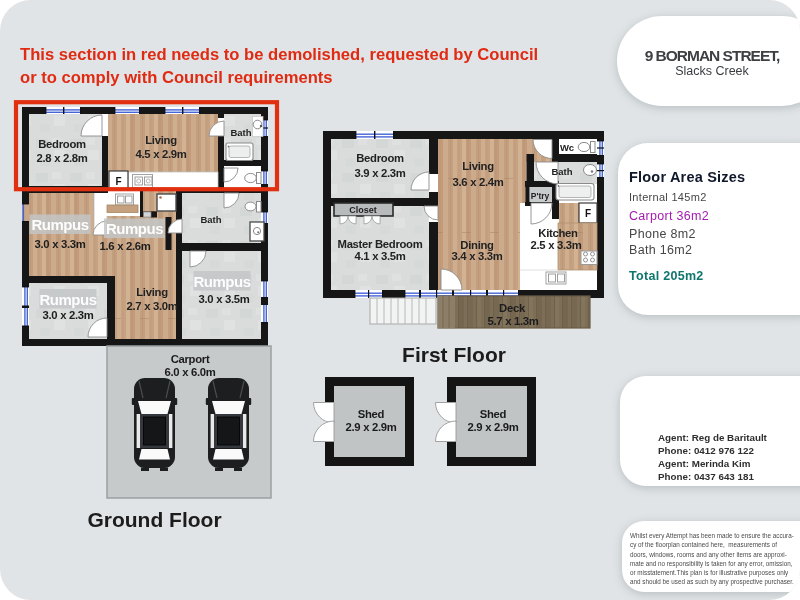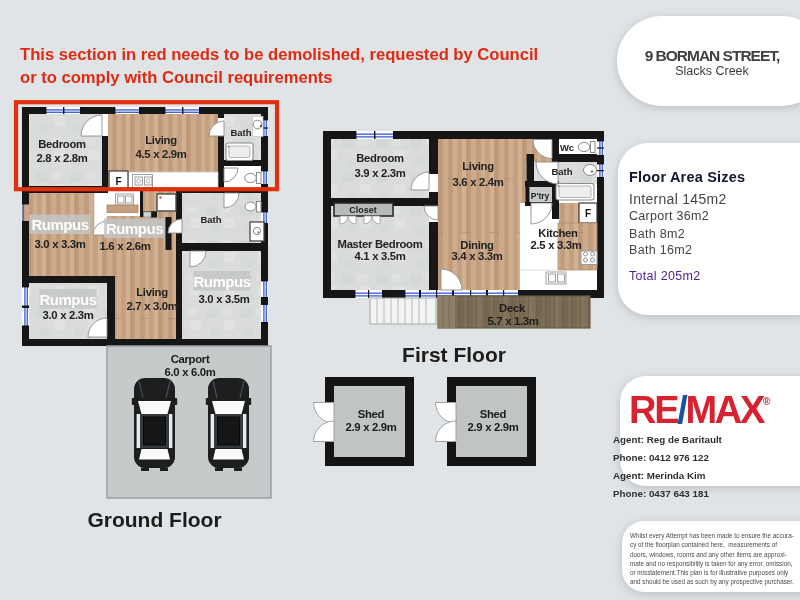--- a/index.html
+++ b/index.html
@@ -1,16 +1,16 @@
 <!DOCTYPE html>
 <html><head>
 <meta charset="utf-8">
 <style>
   html,body{margin:0;padding:0;}
-  .page{position:relative;width:800px;height:600px;background:#e0e4e6;overflow:hidden;font-family:"Liberation Sans",sans-serif;}
+  .page{position:relative;width:800px;height:600px;background:#e0e4e6;overflow:hidden;font-family:"Liberation Sans",sans-serif;border-radius:31px;}
   .abs{position:absolute;}
   .card{position:absolute;background:#ffffff;box-shadow:0 2px 8px rgba(110,120,130,0.35);}
   svg text{font-family:"Liberation Sans",sans-serif;}
 </style>
 </head>
 <body>
 <div class="page">
 
 <div class="abs" style="left:20px;top:42.5px;width:700px;font-weight:bold;font-size:16.6px;line-height:23px;color:#e02a12;letter-spacing:0px;">This section in red needs to be demolished, requested by Council<br>or to comply with Council requirements</div>
 <svg class="abs" style="left:0;top:0;" width="800" height="600" viewBox="0 0 800 600">
@@ -553,28 +553,27 @@
 </svg>
 
 <div class="card" style="left:617px;top:16px;width:210px;height:90px;border-radius:45px;"></div>
 
 <div class="abs" style="left:617px;top:47px;width:190px;text-align:center;font-size:15.5px;font-weight:bold;color:#3c4043;letter-spacing:-1px;">9 BORMAN STREET,</div>
 <div class="abs" style="left:617px;top:64px;width:190px;text-align:center;font-size:12.5px;color:#3a3d40;">Slacks Creek</div>
 
 <div class="card" style="left:618px;top:143px;width:210px;height:172px;border-radius:30px;"></div>
 
 <div class="abs" style="left:629px;top:169px;font-size:14.5px;font-weight:bold;color:#0f172a;letter-spacing:0.2px;">Floor Area Sizes</div>
-<div class="abs" style="left:629px;top:191px;font-size:14px;color:#464646;letter-spacing:0.3px;">Internal 145m2</div>
-<div class="abs" style="left:629px;top:209px;font-size:12.5px;color:#404040;letter-spacing:0.3px;">Carport 36m2</div>
-<div class="abs" style="left:629px;top:227px;font-size:12.5px;color:#464646;letter-spacing:0.3px;">Bath 8m2</div>
+<div class="abs" style="left:629px;top:191px;font-size:11px;color:#464646;letter-spacing:0.3px;">Internal 145m2</div>
+<div class="abs" style="left:629px;top:209px;font-size:12.5px;color:#a21caf;letter-spacing:0.3px;">Carport 36m2</div>
+<div class="abs" style="left:629px;top:227px;font-size:12.5px;color:#464646;letter-spacing:0.3px;">Phone 8m2</div>
 <div class="abs" style="left:629px;top:242.5px;font-size:12.5px;color:#464646;letter-spacing:0.3px;">Bath 16m2</div>
-<div class="abs" style="left:629px;top:269px;font-size:12.5px;color:#4c1d95;letter-spacing:0.3px;">Total 205m2</div>
+<div class="abs" style="left:629px;top:269px;font-size:12.5px;color:#0f766e;letter-spacing:0.3px;font-weight:bold;">Total 205m2</div>
 
 <div class="card" style="left:620px;top:376px;width:210px;height:110px;border-radius:26px;"></div>
 
-<div class="abs" style="left:629px;top:385px;font-size:38px;font-weight:bold;letter-spacing:-2.3px;color:#d7222f;white-space:nowrap;line-height:34px;">RE<span style="color:#1a53a2;">/</span>MAX<span style="font-size:10px;vertical-align:18px;letter-spacing:0;">®</span></div>
-
-<div class="abs" style="left:613px;top:431px;font-size:9.8px;font-weight:bold;color:#2f2f2f;line-height:18px;">Agent: Reg de Baritault<br>Phone: 0412 976 122<br>Agent: Merinda Kim<br>Phone: 0437 643 181</div>
+
+<div class="abs" style="left:658px;top:431px;font-size:9.8px;font-weight:bold;color:#2f2f2f;line-height:13px;">Agent: Reg de Baritault<br>Phone: 0412 976 122<br>Agent: Merinda Kim<br>Phone: 0437 643 181</div>
 
 <div class="card" style="left:622px;top:521px;width:210px;height:71px;border-radius:22px;"></div>
 
 <div class="abs" style="left:630px;top:531px;font-size:6.3px;line-height:9.3px;color:#4a4a4a;white-space:nowrap;">Whilst every Attempt has been made to ensure the accura-<br>cy of the floorplan contained here,&nbsp; measurements of<br>doors, windows, rooms and any other items are approxi-<br>mate and no responsibility is taken for any error, omission,<br>or misstatement.This plan is for illustrative purposes only<br>and should be used as such by any prospective purchaser.</div>
 </div>
 
 </body></html>

